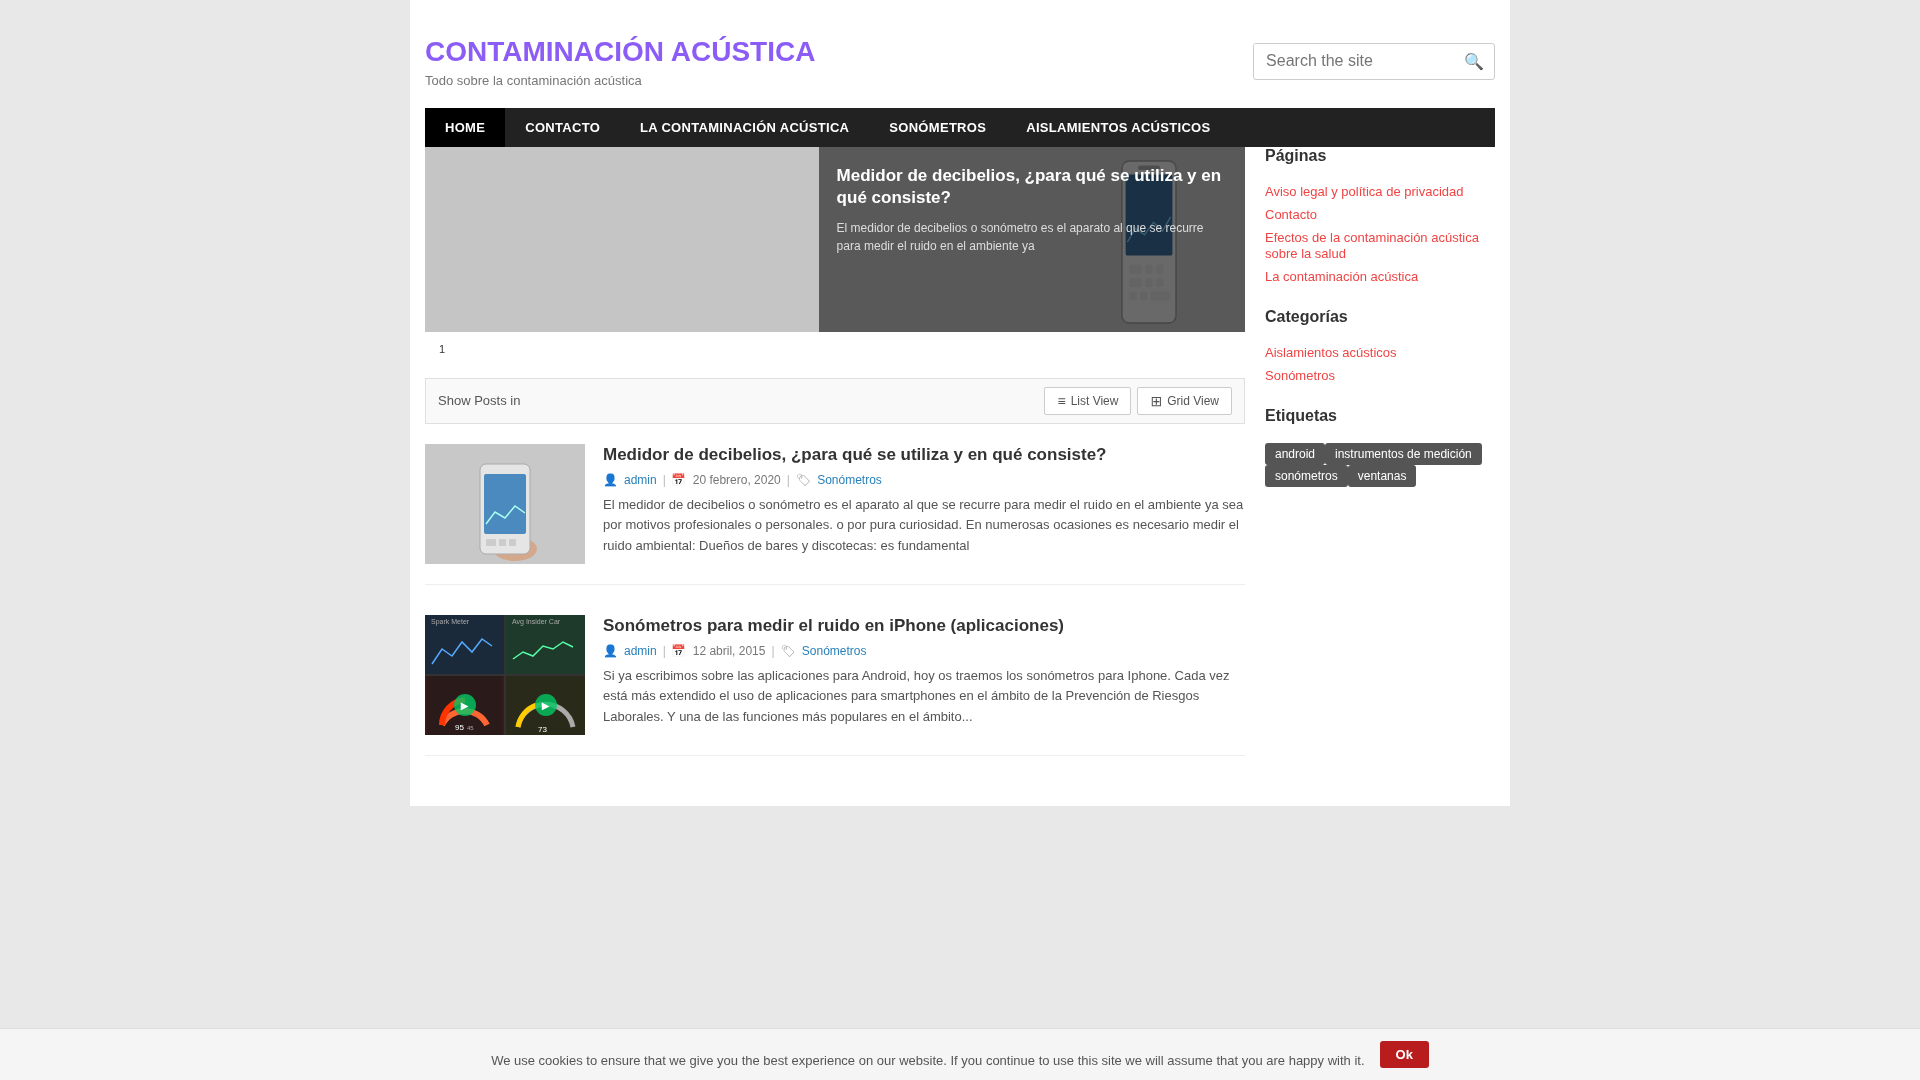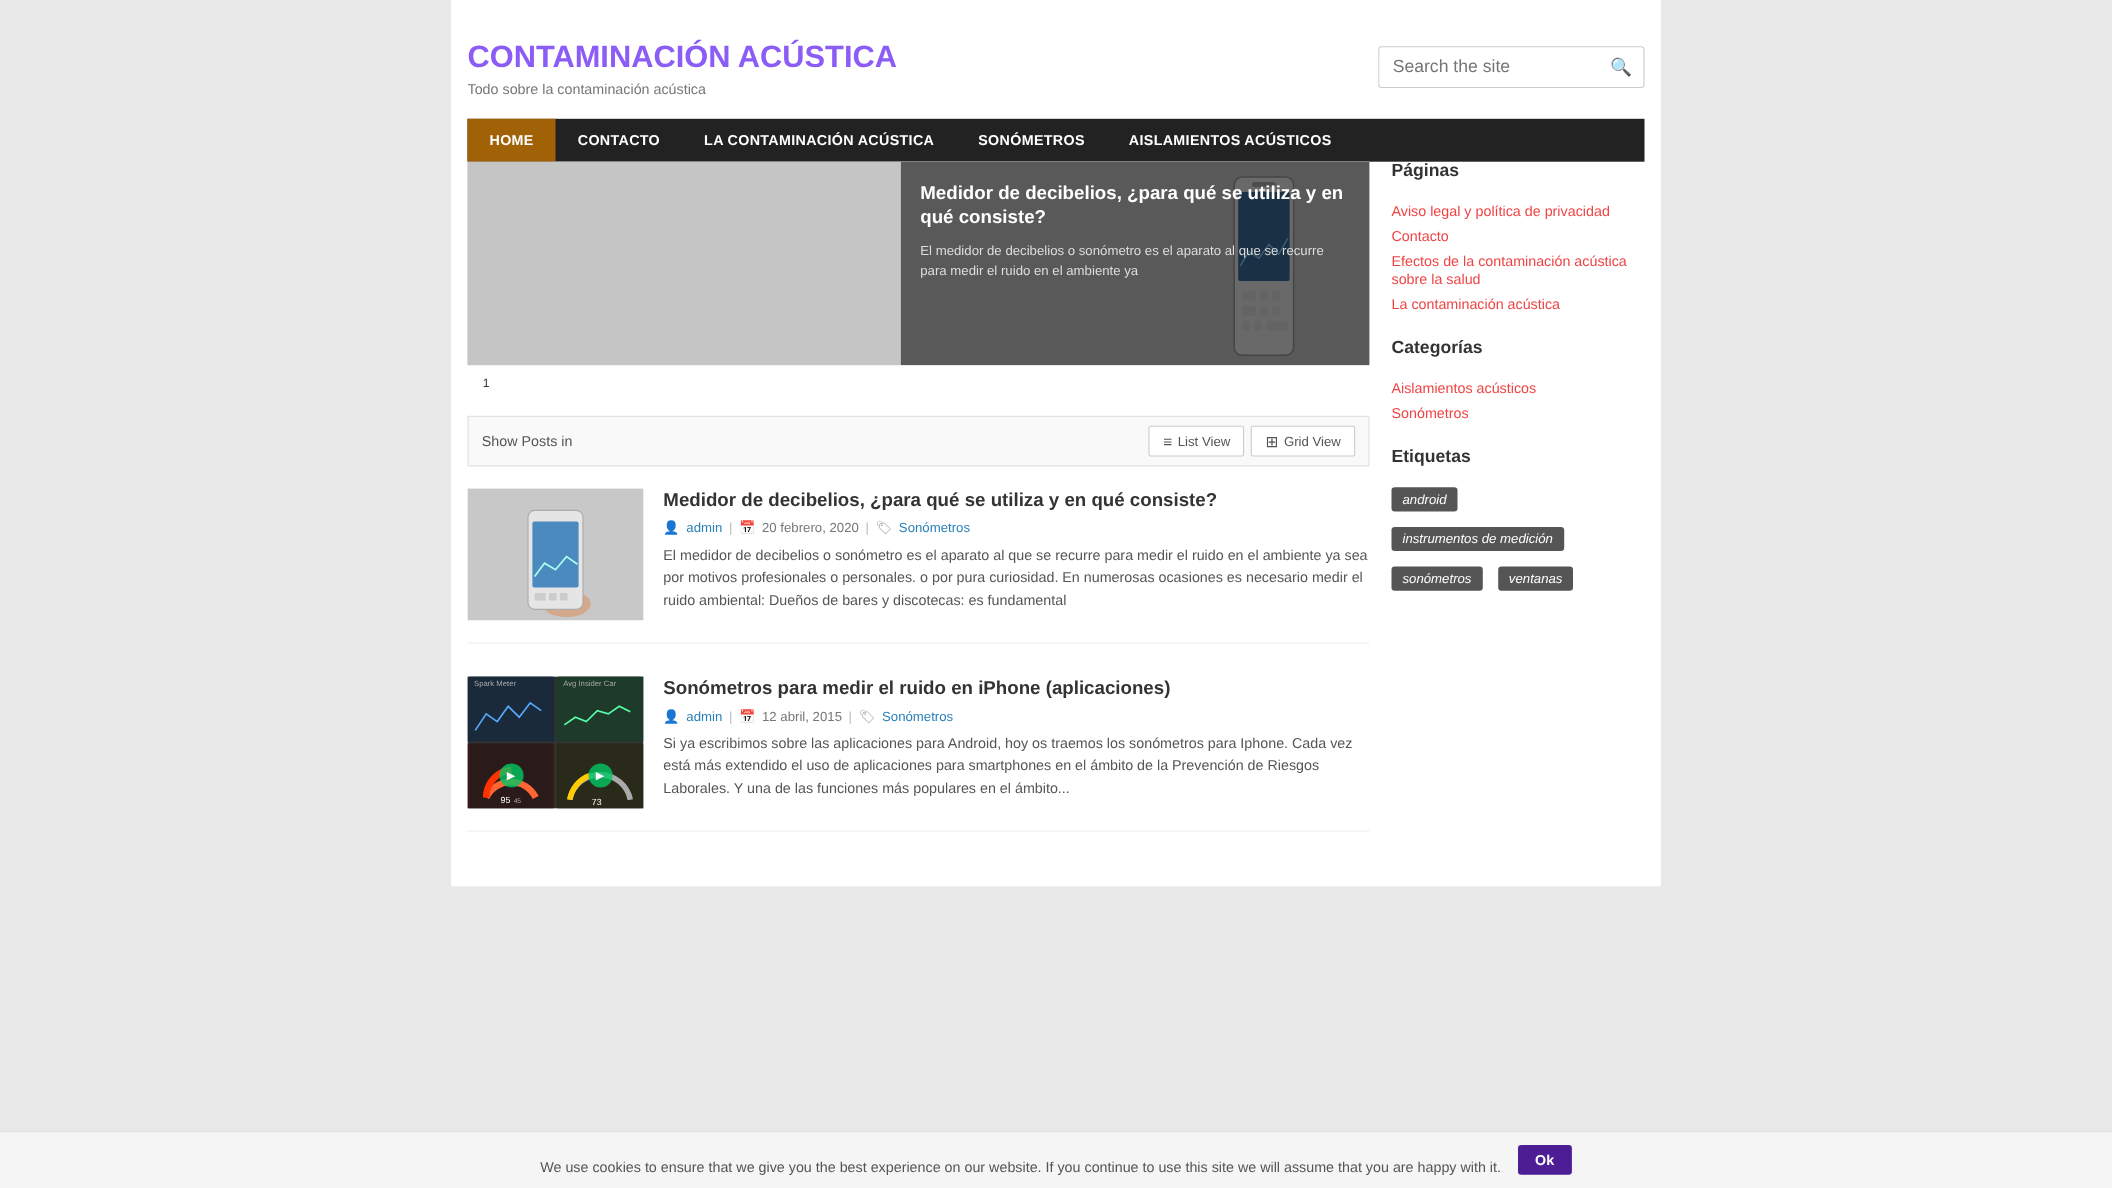--- a/index.html
+++ b/index.html
@@ -70,21 +70,21 @@
       color: #fff;
       padding: 12px 20px;
       font-size: 13px;
       font-weight: bold;
       cursor: pointer;
       text-transform: uppercase;
       letter-spacing: 0.3px;
       white-space: nowrap;
     }
     .nav-item:hover, .nav-item.active {
-      background: #a16207;
+      background: #000000;
     }
 
     
     .content-wrapper {
       display: flex;
       gap: 20px;
       margin-top: 0;
     }
     .main-content {
       flex: 1;
@@ -262,22 +262,21 @@
     .sidebar-links li {
       margin-bottom: 7px;
     }
     .sidebar-links li a {
       color: #ef4444;
       font-size: 13px;
     }
     .sidebar-tags {
       display: flex;
       flex-wrap: wrap;
-      gap: 14px;
-      font-style: italic;
+      gap: 0;
     }
     .tag-badge {
       background: #555;
       color: #fff;
       padding: 4px 10px;
       border-radius: 3px;
       font-size: 12px;
       cursor: pointer;
     }
 
@@ -292,21 +291,21 @@
       padding: 12px 20px;
       display: flex;
       align-items: flex-end;
       justify-content: center;
       gap: 15px;
       font-size: 13px;
       color: #555;
       z-index: 9999;
     }
     .cookie-ok-btn {
-      background: #4c1d95;
+      background: #b91c1c;
       color: #fff;
       border: none;
       padding: 6px 16px;
       border-radius: 3px;
       cursor: pointer;
       font-size: 13px;
       font-weight: bold;
     }
 
     

